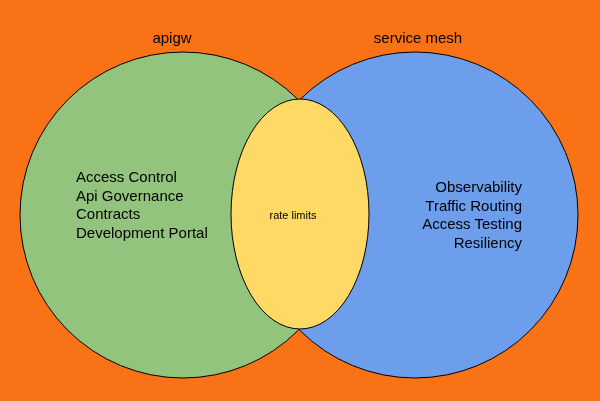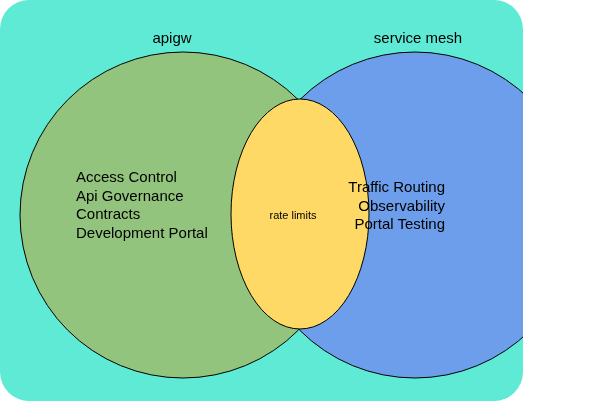--- a/index.html
+++ b/index.html
@@ -3,25 +3,24 @@
 <meta charset="utf-8">
 <style>
   html, body {
     margin: 0;
     padding: 0;
     background: #ffffff;
     font-family: "Liberation Sans", sans-serif;
   }
   .stage {
     position: relative;
-    width: 523px;
+    width: 600px;
     height: 401px;
-    background: #5eead4;
+    background: #f97316;
     overflow: hidden;
-    border-radius: 29px;
   }
   .stage svg {
     position: absolute;
     left: 0;
     top: 0;
   }
   .venn-shape {
     stroke: #000000;
     stroke-width: 1;
   }
@@ -82,20 +81,21 @@
   <div class="set-title title-right">service mesh</div>
 
   <div class="set-list list-left">
     <div>Access Control</div>
     <div>Api Governance</div>
     <div>Contracts</div>
     <div>Development Portal</div>
   </div>
 
   <div class="set-list list-right">
+    <div>Observability</div>
     <div>Traffic Routing</div>
-    <div>Observability</div>
-    <div>Portal Testing</div>
+    <div>Access Testing</div>
+    <div>Resiliency</div>
   </div>
 
   <div class="intersection-label">rate limits</div>
 
 </div>
 
 </body></html>

